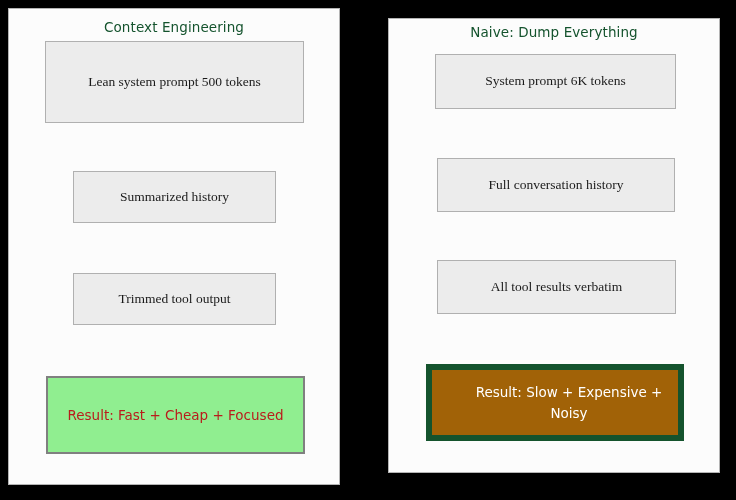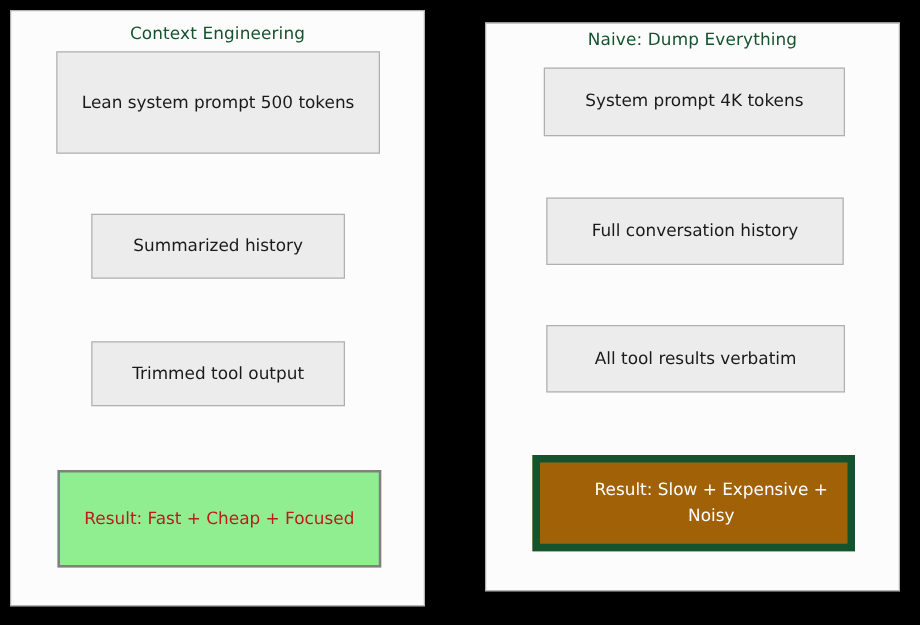--- a/index.html
+++ b/index.html
@@ -60,20 +60,21 @@
     justify-content: center;
     text-align: center;
     font-size: 13.5px;
     line-height: 1.55;
     padding: 4px 8px;
   }
   .node-plain {
     background: #ececec;
     border: 1px solid #b0b0b0;
     color: #1a1a1a;
+    font-family: Liberation Serif, serif;
   }
   .node-result-good {
     background: #90ee90;
     border: 2px solid #808080;
     color: #b91c1c;
   }
   .node-result-bad {
     background: #a16207;
     border: 6px solid #14532d;
     color: #ffffff;
@@ -118,21 +119,21 @@
 
     <div class="node node-result-good" id="node-good">
       <span class="node-label">Result: Fast + Cheap + Focused</span>
     </div>
   </div>
 
   <div class="panel" id="panel-right">
     <div class="panel-title">Naive: Dump Everything</div>
 
     <div class="node node-plain" id="node-sysprompt">
-      <span class="node-label">System prompt 4K tokens</span>
+      <span class="node-label">System prompt 6K tokens</span>
     </div>
 
     <div class="node node-plain" id="node-fullhist">
       <span class="node-label">Full conversation history</span>
     </div>
 
     <div class="node node-plain" id="node-allresults">
       <span class="node-label">All tool results verbatim</span>
     </div>
 

